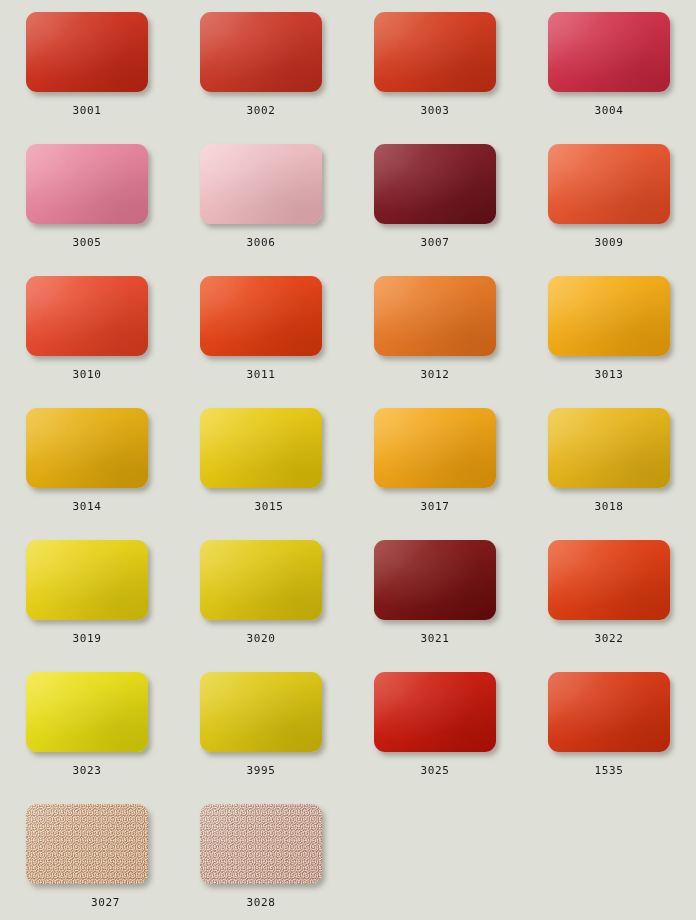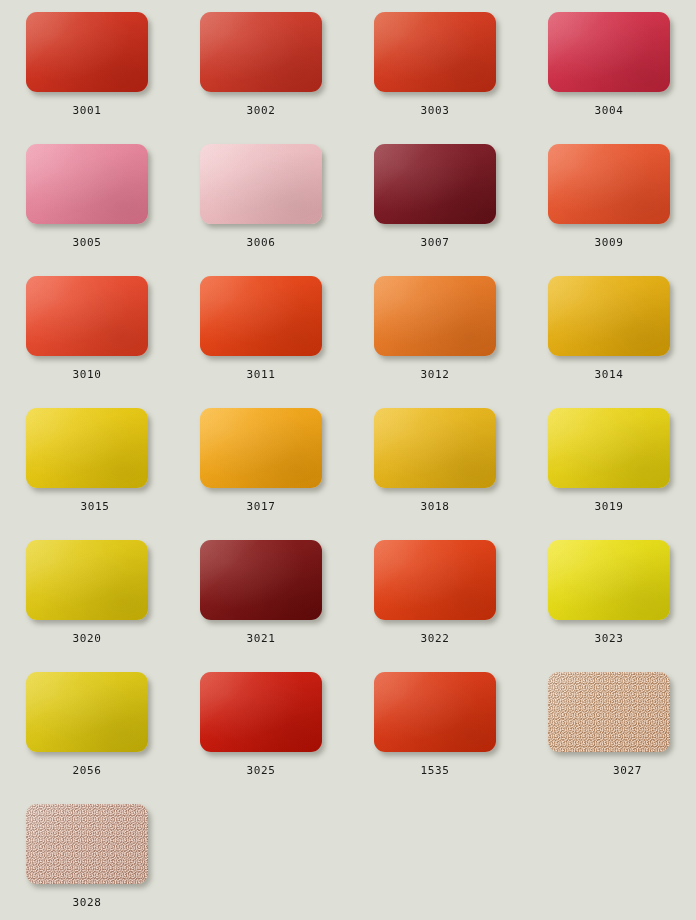--- a/index.html
+++ b/index.html
@@ -161,20 +161,26 @@
         <div class="label" style="color: rgb(26, 26, 26);">3011</div>
       </div>
       <div class="cell">
         <div class="chip-wrap">
           <div class="chip" style="background: linear-gradient(145deg, rgb(242, 134, 47) 0%, rgb(232, 119, 34) 42%, rgb(218, 106, 24) 100%);"></div>
         </div>
         <div class="label" style="color: rgb(26, 26, 26);">3012</div>
       </div>
       <div class="cell">
         <div class="chip-wrap">
+          <div class="chip" style="background: linear-gradient(145deg, rgb(252, 184, 35) 0%, rgb(245, 171, 18) 42%, rgb(232, 156, 6) 100%);"></div>
+        </div>
+        <div class="label" style="color: rgb(26, 26, 26);">3013</div>
+      </div>
+      <div class="cell">
+        <div class="chip-wrap">
           <div class="chip" style="background: linear-gradient(145deg, rgb(239, 187, 28) 0%, rgb(230, 174, 13) 42%, rgb(215, 159, 4) 100%);"></div>
         </div>
         <div class="label" style="color: rgb(26, 26, 26);">3014</div>
       </div>
       <div class="cell">
         <div class="chip-wrap">
           <div class="chip" style="background: linear-gradient(145deg, rgb(241, 212, 30) 0%, rgb(232, 200, 13) 42%, rgb(217, 186, 4) 100%);"></div>
         </div>
         <div class="label" style="color: rgb(26, 26, 26); margin-left: 16px;">3015</div>
       </div>
@@ -217,21 +223,21 @@
       <div class="cell">
         <div class="chip-wrap">
           <div class="chip" style="background: linear-gradient(145deg, rgb(242, 230, 34) 0%, rgb(232, 221, 17) 42%, rgb(214, 204, 7) 100%);"></div>
         </div>
         <div class="label" style="color: rgb(26, 26, 26);">3023</div>
       </div>
       <div class="cell">
         <div class="chip-wrap">
           <div class="chip" style="background: linear-gradient(145deg, rgb(232, 210, 31) 0%, rgb(221, 199, 15) 42%, rgb(203, 182, 6) 100%);"></div>
         </div>
-        <div class="label" style="color: rgb(26, 26, 26);">2056</div>
+        <div class="label" style="color: rgb(26, 26, 26);">3995</div>
       </div>
       <div class="cell">
         <div class="chip-wrap">
           <div class="chip" style="background: linear-gradient(145deg, rgb(217, 39, 19) 0%, rgb(201, 22, 8) 42%, rgb(181, 15, 3) 100%);"></div>
         </div>
         <div class="label" style="color: rgb(26, 26, 26);">3025</div>
       </div>
       <div class="cell">
         <div class="chip-wrap">
           <div class="chip" style="background: linear-gradient(145deg, rgb(229, 68, 29) 0%, rgb(216, 52, 16) 42%, rgb(199, 42, 7) 100%);"></div>

